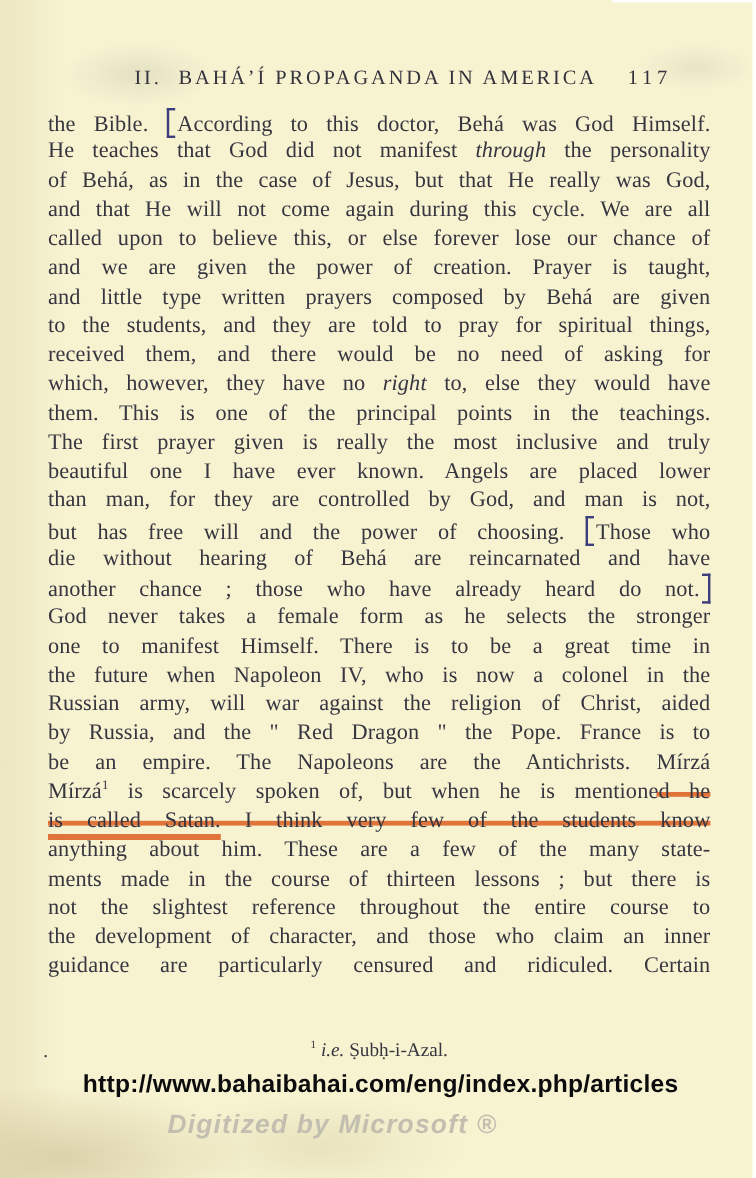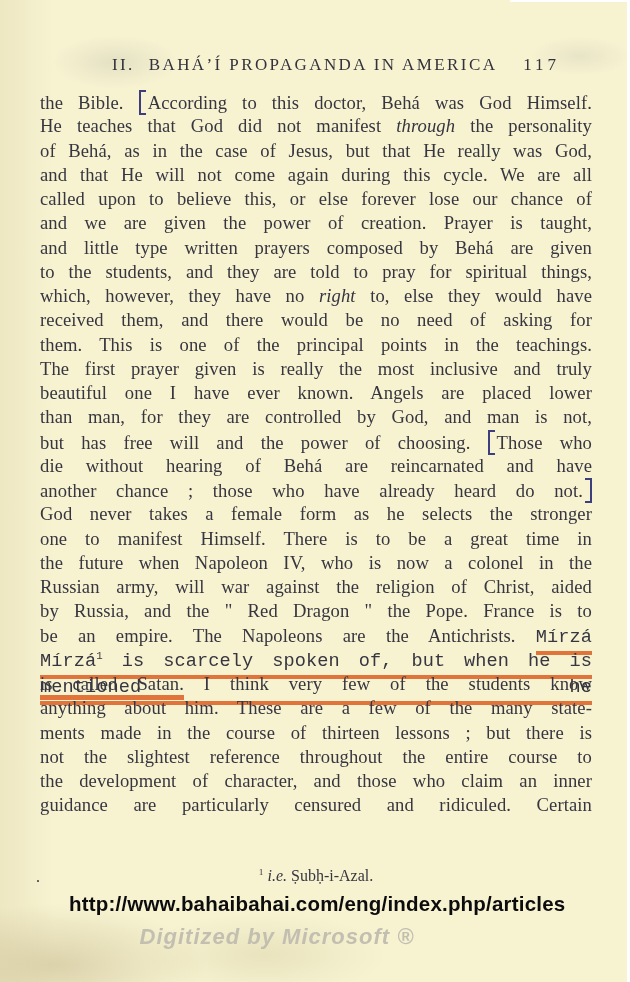--- a/index.html
+++ b/index.html
@@ -33,21 +33,21 @@
   .body-text{
     position:absolute;top:90px;left:40px;width:552px;
     font-size:18.6px;line-height:24.25px;letter-spacing:0.1px;
   }
   .line{
     height:24.25px;overflow:visible;
     text-align:justify;text-align-last:justify;
   }
   .it{font-style:italic;margin-top:16px;}
   .sup{font-size:0.58em;vertical-align:super;line-height:0;}
-  .u1{border-bottom:4px solid var(--underline-orange,#e0743a);padding-bottom:3px;font-family:Liberation Mono, monospace;}
+  .u1{border-bottom:4px solid var(--underline-orange,#e0743a);padding-bottom:14px;}
   .u2{border-bottom:5px solid var(--underline-orange,#e0743a);padding-bottom:1px;}
   .bracket{
     display:inline-block;width:7px;height:25px;vertical-align:-6px;
     border:2px solid var(--bracket-blue,#3c3e7e);box-sizing:border-box;
   }
   .bracket.open{border-right:none;margin-right:2px;}
   .bracket.close{border-left:none;margin-left:2px;}
 
   .footnote{
     position:absolute;top:866px;left:40px;width:552px;
@@ -85,22 +85,22 @@
 
   <div class="body-text">
       <div class="line"><span class="">the Bible. </span><span class="bracket open"></span><span class="">According to this doctor, Behá was God Himself.</span></div>
       <div class="line"><span class="">He teaches that God did not manifest </span><span class="it">through</span><span class=""> the personality</span></div>
       <div class="line"><span class="">of Behá, as in the case of Jesus, but that He really was God,</span></div>
       <div class="line"><span class="">and that He will not come again during this cycle. We are all</span></div>
       <div class="line"><span class="">called upon to believe this, or else forever lose our chance of</span></div>
       <div class="line"><span class="">and we are given the power of creation. Prayer is taught,</span></div>
       <div class="line"><span class="">and little type written prayers composed by Behá are given</span></div>
       <div class="line"><span class="">to the students, and they are told to pray for spiritual things,</span></div>
+      <div class="line"><span class="">received them, and there would be no need of asking for</span></div>
       <div class="line"><span class="">which, however, they have no </span><span class="it">right</span><span class=""> to, else they would have</span></div>
-      <div class="line"><span class="">received them, and there would be no need of asking for</span></div>
       <div class="line"><span class="">them. This is one of the principal points in the teachings.</span></div>
       <div class="line"><span class="">The first prayer given is really the most inclusive and truly</span></div>
       <div class="line"><span class="">beautiful one I have ever known. Angels are placed lower</span></div>
       <div class="line"><span class="">than man, for they are controlled by God, and man is not,</span></div>
       <div class="line"><span class="">but has free will and the power of choosing. </span><span class="bracket open"></span><span class="">Those who</span></div>
       <div class="line"><span class="">die without hearing of Behá are reincarnated and have</span></div>
       <div class="line"><span class="">another chance ; those who have already heard do not.</span><span class="bracket close"></span></div>
       <div class="line"><span class="">God never takes a female form as he selects the stronger</span></div>
       <div class="line"><span class="">one to manifest Himself. There is to be a great time in</span></div>
       <div class="line"><span class="">the future when Napoleon IV, who is now a colonel in the</span></div>

